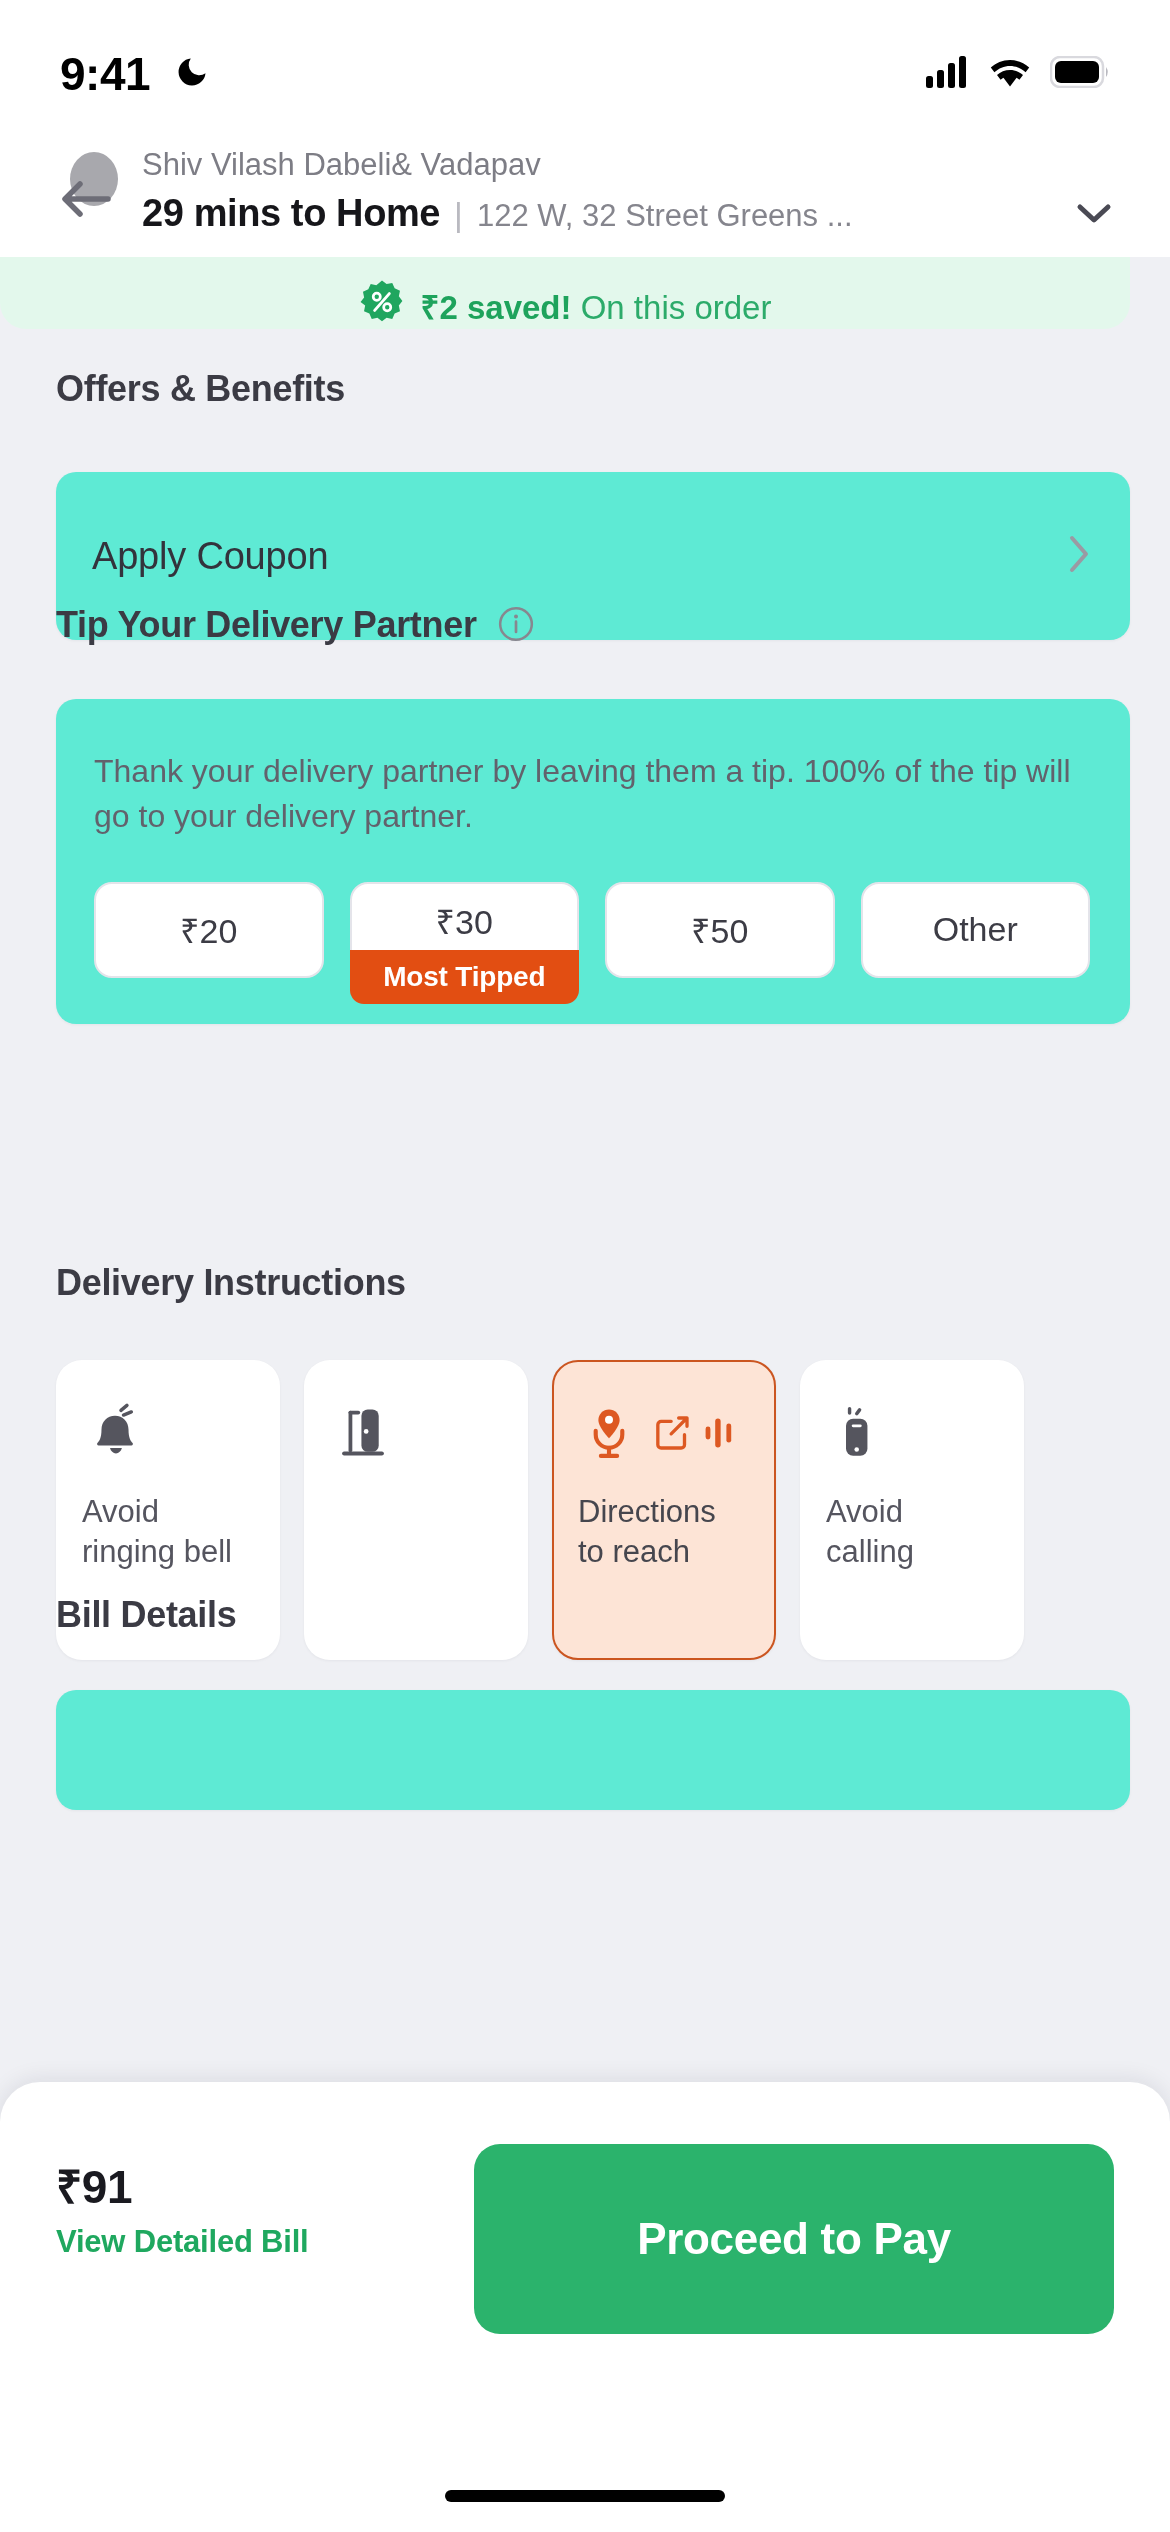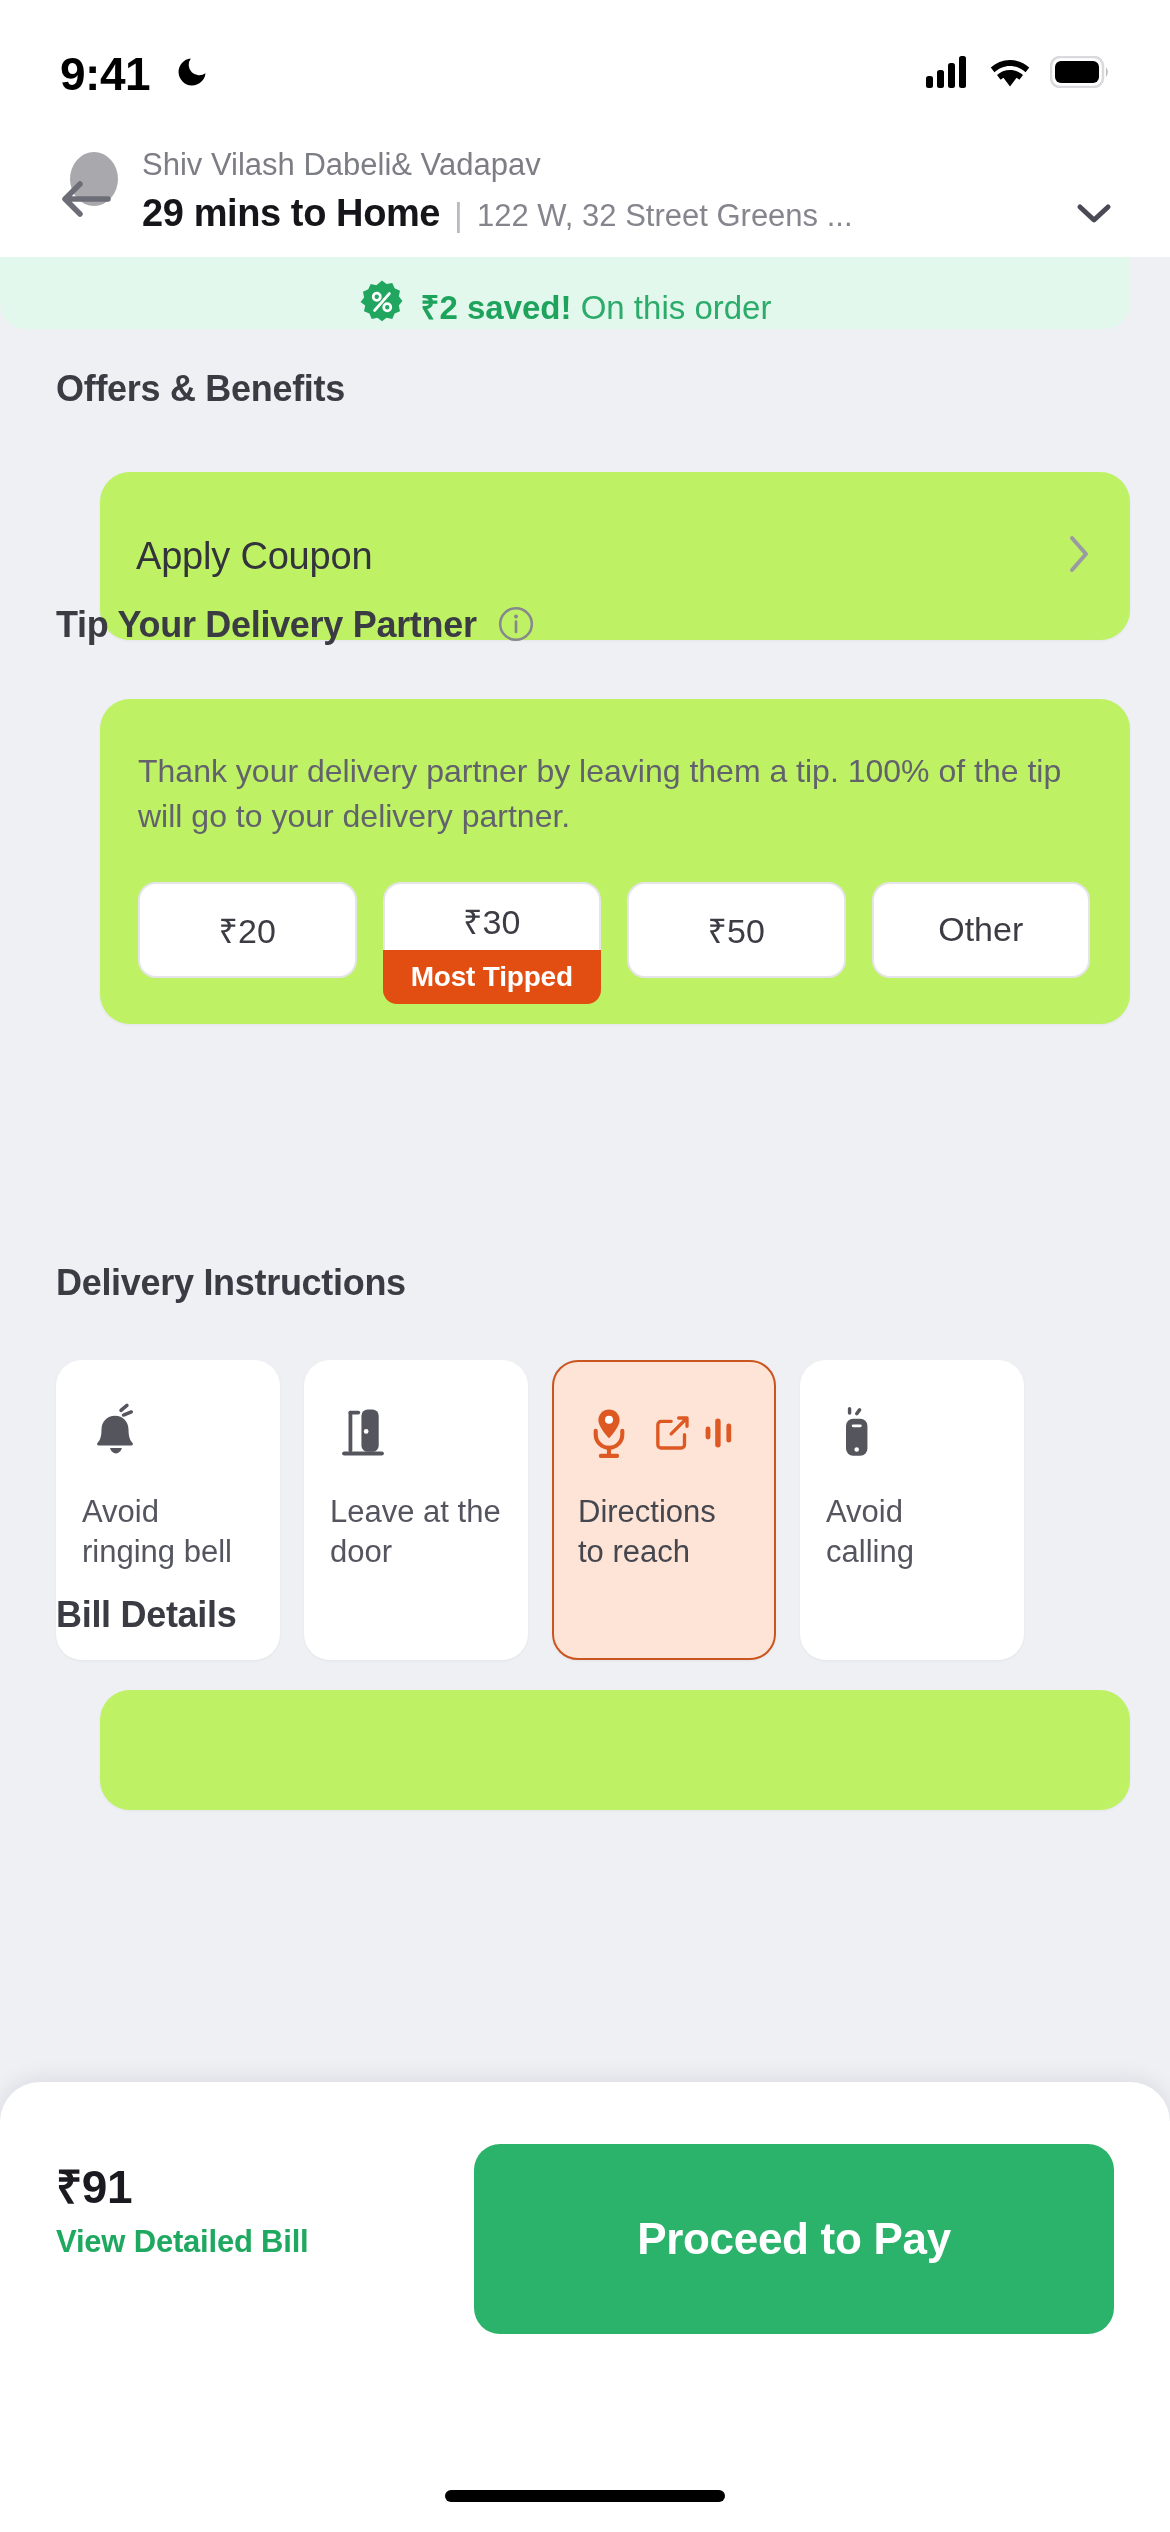--- a/index.html
+++ b/index.html
@@ -165,24 +165,23 @@
   }
 
   .section-title {
     font-size: 36px;
     font-weight: bold;
     color: #3b3b44;
     letter-spacing: -0.3px;
   }
 
   .card {
-    background: #bef264;
-    border-radius: 30px;
+    background: #5eead4;
+    border-radius: 20px;
     box-shadow: 0 1px 3px rgba(20,20,40,0.05);
-    margin-left: 44px;
   }
 
   
   .offers-sec { position: absolute; top: 66px; left: 56px; right: 40px; }
   .coupon-card {
     margin-top: 62px;
     height: 168px;
     display: flex;
     align-items: center;
     justify-content: space-between;
@@ -495,21 +494,20 @@
           <span>
             <svg width="66" height="66" viewBox="0 0 42 42">
               <path d="M13 8 L13 32" stroke="#55555e" stroke-width="2.4" stroke-linecap="round"></path>
               <path d="M13 8 L18 8" stroke="#55555e" stroke-width="2.4" stroke-linecap="round"></path>
               <rect x="20" y="6" width="11" height="27" rx="4" fill="#55555e"></rect>
               <circle cx="23" cy="20" r="1.5" fill="#fff"></circle>
               <path d="M9 34 L33 34" stroke="#55555e" stroke-width="2.6" stroke-linecap="round"></path>
             </svg>
           </span>
         </div>
-        <div class="instr-label">Leave at the door</div>
       </div>
 
       <div class="instr-card selected">
         <div class="instr-icon-row">
           <span>
             <svg width="62" height="62" viewBox="0 0 42 42">
               <path d="M21 5c-4 0-7.2 3.2-7.2 7.2 0 5 7.2 12.4 7.2 12.4s7.2-7.4 7.2-12.4C28.2 8.2 25 5 21 5z" fill="#dd5822"></path>
               <circle cx="21" cy="12" r="2.7" fill="#fff"></circle>
               <path d="M12 19.5v2.5c0 5 4 9 9 9s9-4 9-9v-2.5" fill="none" stroke="#dd5822" stroke-width="2.8" stroke-linecap="round"></path>
               <path d="M21 31v5 M15.5 36.5h11" stroke="#dd5822" stroke-width="2.8" stroke-linecap="round"></path>

